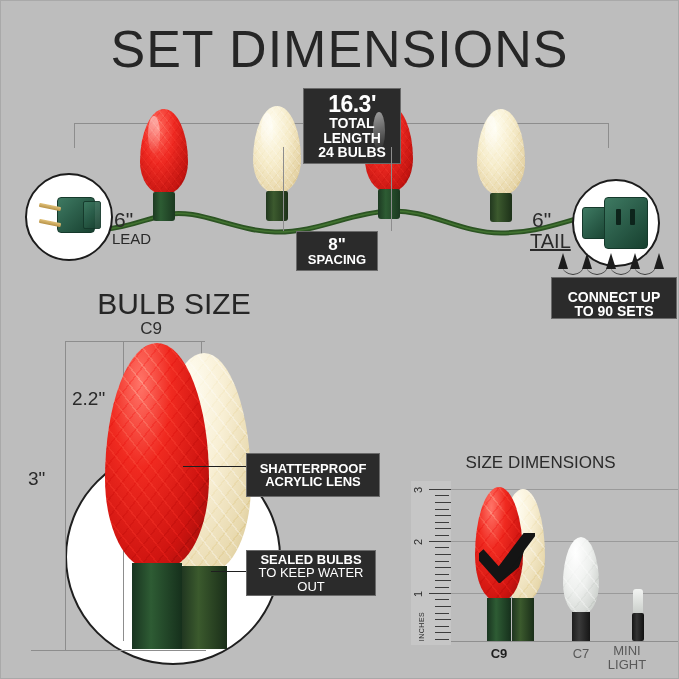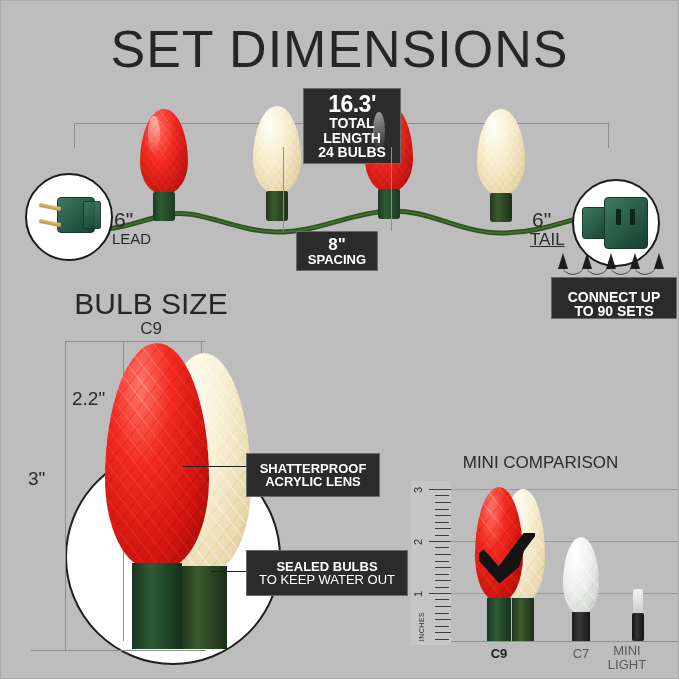--- a/index.html
+++ b/index.html
@@ -239,21 +239,21 @@
     <div class="abs dimtext" style="left:113px;top:208px;font-size:21px;">6"</div>
     <div class="abs dimtext" style="left:111px;top:230px;font-size:15px;">LEAD</div>
 
     <div class="circle-inset" style="left:571px;top:178px;width:84px;height:84px;">
       <div class="plug-body" style="left:8px;top:26px;width:28px;height:30px;border-radius:3px;"></div>
       <div class="plug-body" style="left:30px;top:16px;width:42px;height:50px;border-radius:4px;"></div>
       <div class="socket-hole" style="left:42px;top:28px;width:5px;height:16px;"></div>
       <div class="socket-hole" style="left:56px;top:28px;width:5px;height:16px;"></div>
     </div>
     <div class="abs dimtext" style="left:531px;top:208px;font-size:21px;">6"</div>
-    <div class="abs dimtext" style="left:529px;top:230px;font-size:17px;text-decoration:underline;">TAIL</div>
+    <div class="abs dimtext" style="left:529px;top:230px;font-size:20px;text-decoration:underline;">TAIL</div>
 
     <div class="abs" style="left:553px;top:252px;width:118px;height:22px;">
       <div class="mini-swag" style="left:8px;top:12px;width:22px;"></div>
       <div class="mini-swag" style="left:32px;top:12px;width:22px;"></div>
       <div class="mini-swag" style="left:56px;top:12px;width:22px;"></div>
       <div class="mini-swag" style="left:80px;top:12px;width:22px;"></div>
       <div class="mini-bulb" style="left:4px;top:0;"></div>
       <div class="mini-bulb" style="left:28px;top:0;"></div>
       <div class="mini-bulb" style="left:52px;top:0;"></div>
       <div class="mini-bulb" style="left:76px;top:0;"></div>
@@ -262,21 +262,21 @@
 
     <div class="callout abs" style="left:551px;top:277px;width:124px;height:40px;
                 display:flex;flex-direction:column;justify-content:center;">
       <div style="font-size:14px;margin-top:12px;">CONNECT UP</div>
       <div style="font-size:14px;">TO 90 SETS</div>
     </div>
   </div>
 
   <div class="abs" id="bulbsize-section" style="left:0;top:280px;width:400px;height:399px;">
 
-    <div class="abs" style="left:0;width:300px;top:6px;text-align:center;font-size:30px;font-weight:300;color:#262626;">BULB SIZE</div>
+    <div class="abs" style="left:0;width:300px;top:6px;text-align:center;font-size:30px;font-weight:300;color:#262626;padding-left:23px;">BULB SIZE</div>
     <div class="abs" style="left:0;width:300px;top:38px;text-align:center;font-size:17px;font-weight:300;color:#2e2e2e;">C9</div>
 
     <div id="magnifier" style="left:64px;top:168px;width:212px;height:212px;"></div>
 
     <div class="thinline" style="left:64px;top:60px;width:1px;height:310px;"></div>
     <div class="thinline" style="left:122px;top:60px;width:1px;height:300px;"></div>
     <div class="thinline" style="left:200px;top:60px;width:1px;height:70px;"></div>
     <div class="thinline" style="left:64px;top:60px;width:140px;height:1px;"></div>
     <div class="thinline" style="left:30px;top:369px;width:175px;height:1px;"></div>
 
@@ -295,29 +295,29 @@
     <div class="leaderline" style="left:182px;top:185px;width:66px;"></div>
     <div class="leaderline" style="left:210px;top:290px;width:38px;"></div>
   </div>
 
   <div class="callout abs" style="left:246px;top:453px;width:132px;height:42px;
               display:flex;flex-direction:column;justify-content:center;">
     <div style="font-size:13px;font-weight:700;">SHATTERPROOF</div>
     <div style="font-size:13px;font-weight:700;">ACRYLIC LENS</div>
   </div>
 
-  <div class="callout abs" style="left:246px;top:550px;width:160px;height:44px;
+  <div class="callout abs" style="left:246px;top:550px;width:128px;height:44px;
               display:flex;flex-direction:column;justify-content:center;">
     <div style="font-size:13px;font-weight:700;">SEALED BULBS</div>
     <div style="font-size:13px;font-weight:400;">TO KEEP WATER OUT</div>
   </div>
 
   <div class="abs" id="cmp-section" style="left:400px;top:440px;width:279px;height:239px;">
 
-    <div class="abs" style="left:0;width:279px;top:12px;text-align:center;font-size:17px;font-weight:300;color:#2b2b2b;">MINI COMPARISON</div>
+    <div class="abs" style="left:0;width:279px;top:12px;text-align:center;font-size:17px;font-weight:300;color:#2b2b2b;">SIZE DIMENSIONS</div>
 
     <div class="cmp-line" style="left:10px;top:48px;width:269px;"></div>
     <div class="cmp-line" style="left:10px;top:100px;width:269px;"></div>
     <div class="cmp-line" style="left:10px;top:152px;width:269px;"></div>
     <div class="baseline" style="left:10px;top:200px;width:269px;"></div>
 
     <div class="ruler" style="left:10px;top:40px;width:40px;height:164px;">
       <div class="num" style="left:4px;top:3px;">3</div>
       <div class="num" style="left:4px;top:55px;">2</div>
       <div class="num" style="left:4px;top:107px;">1</div>

